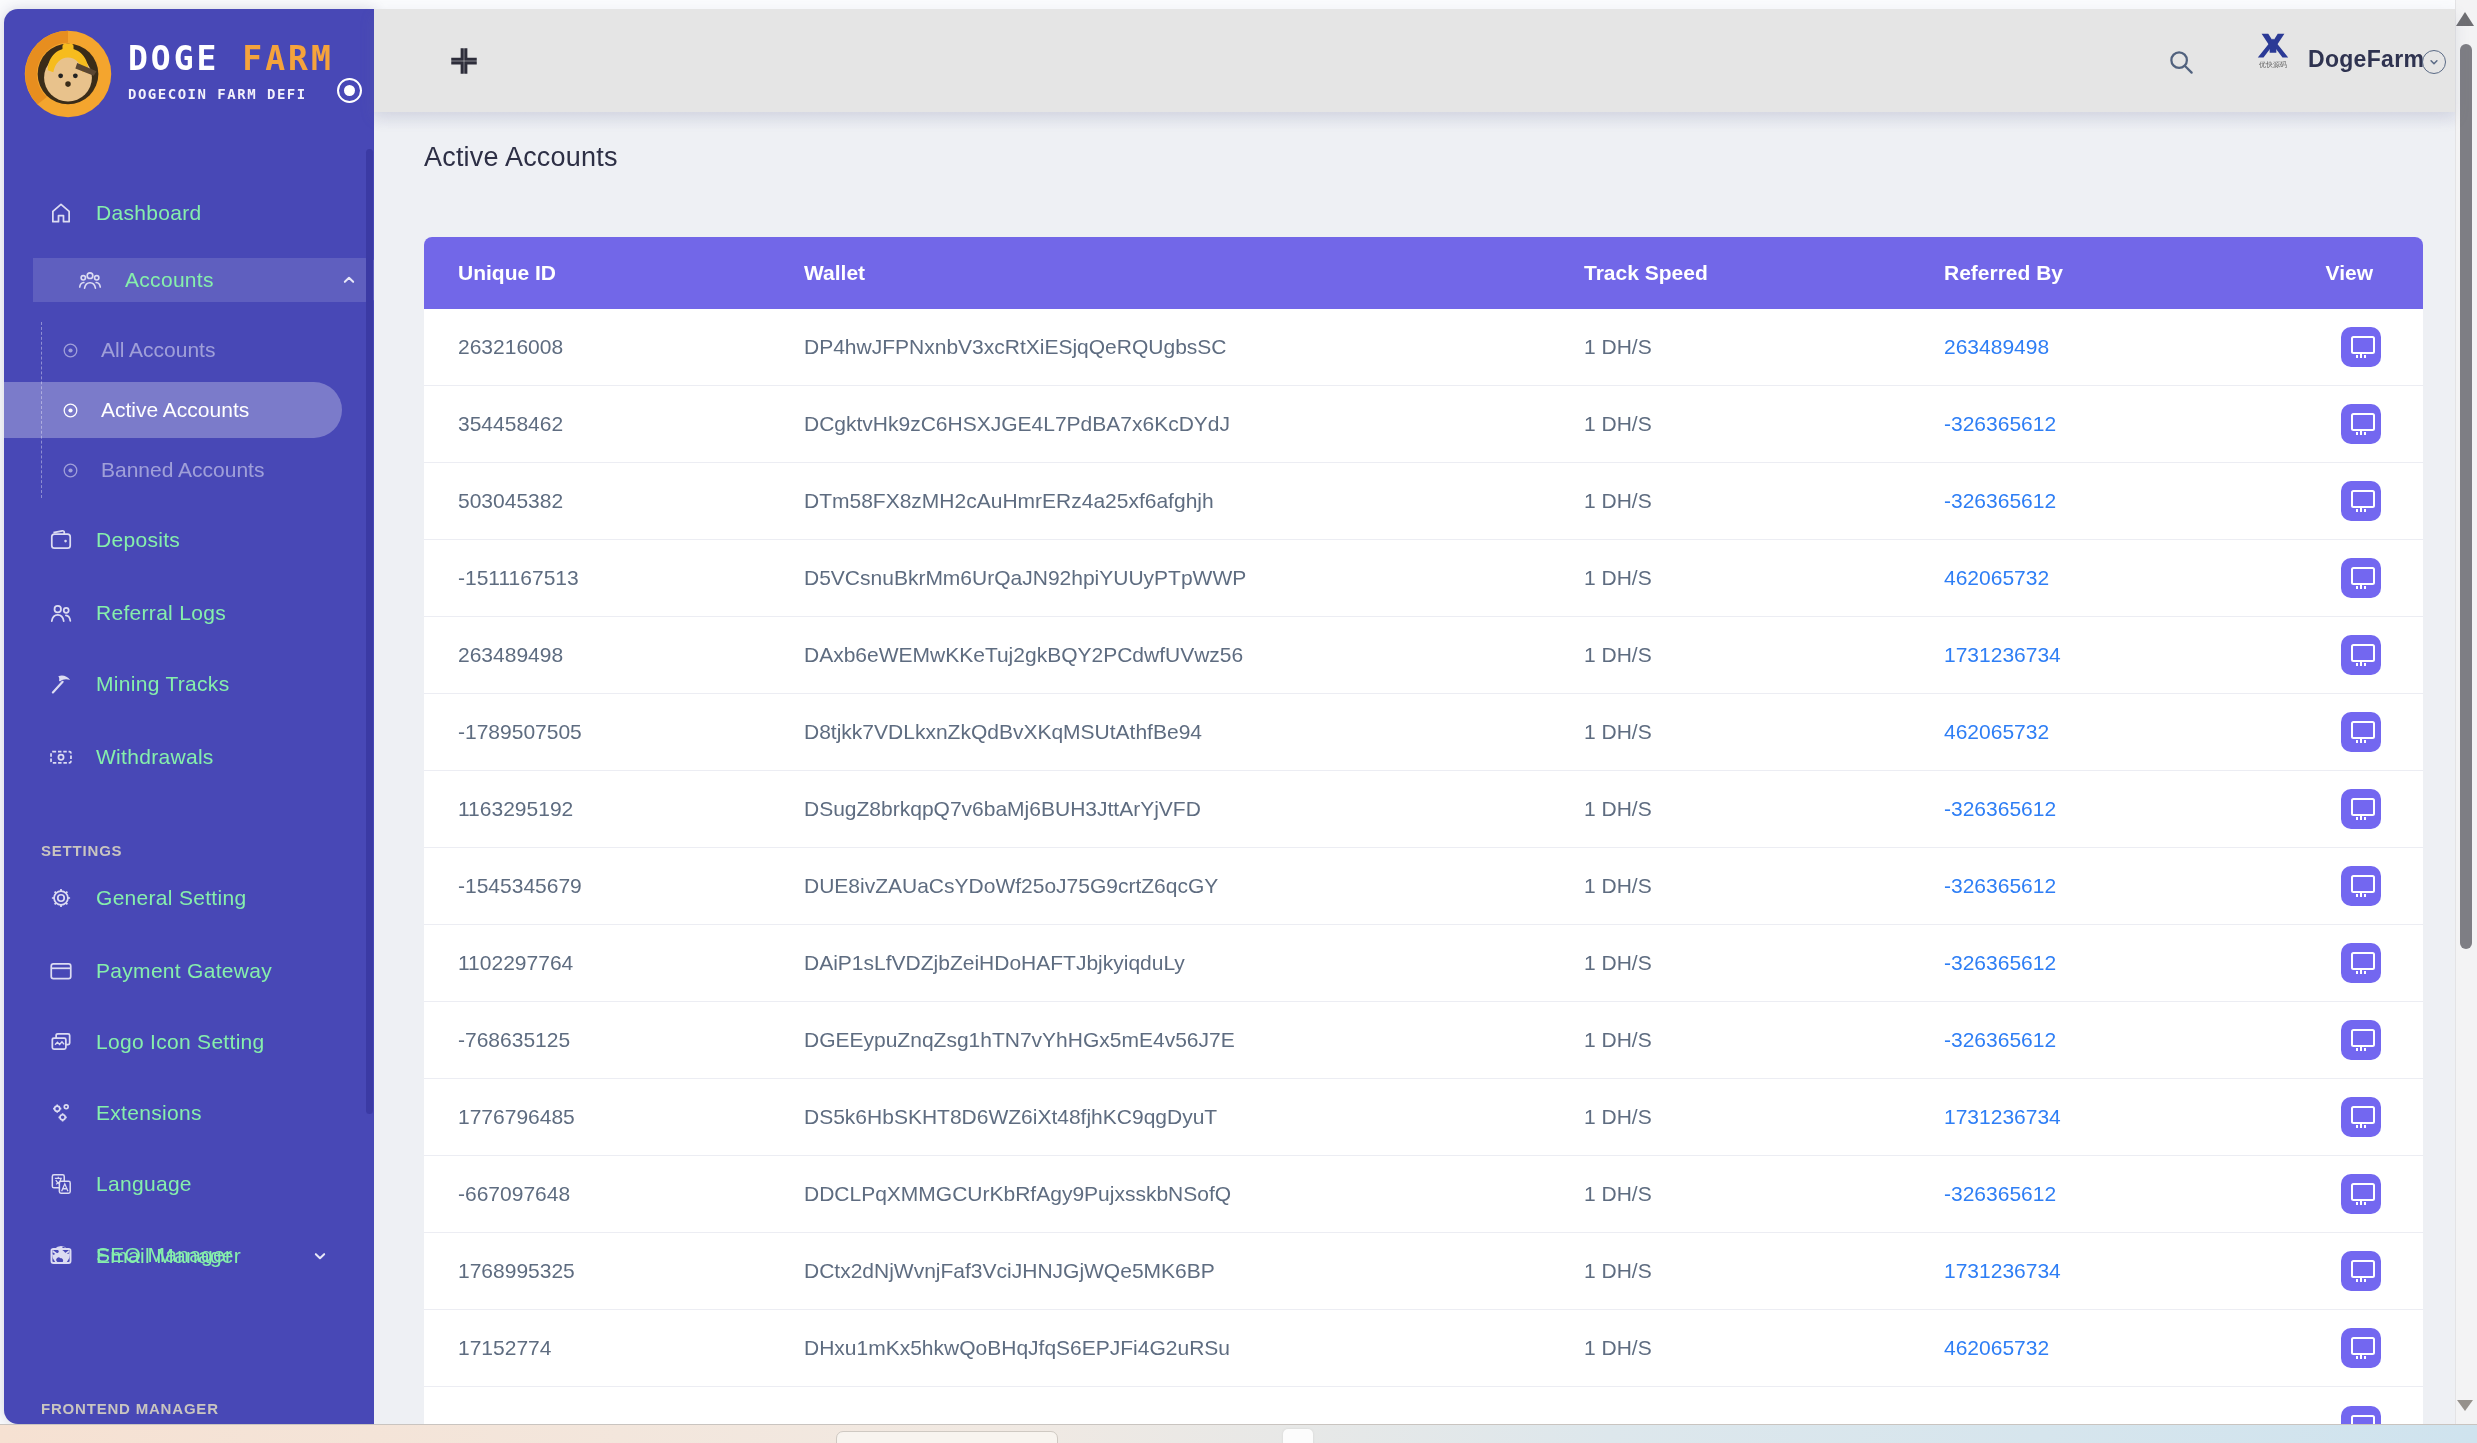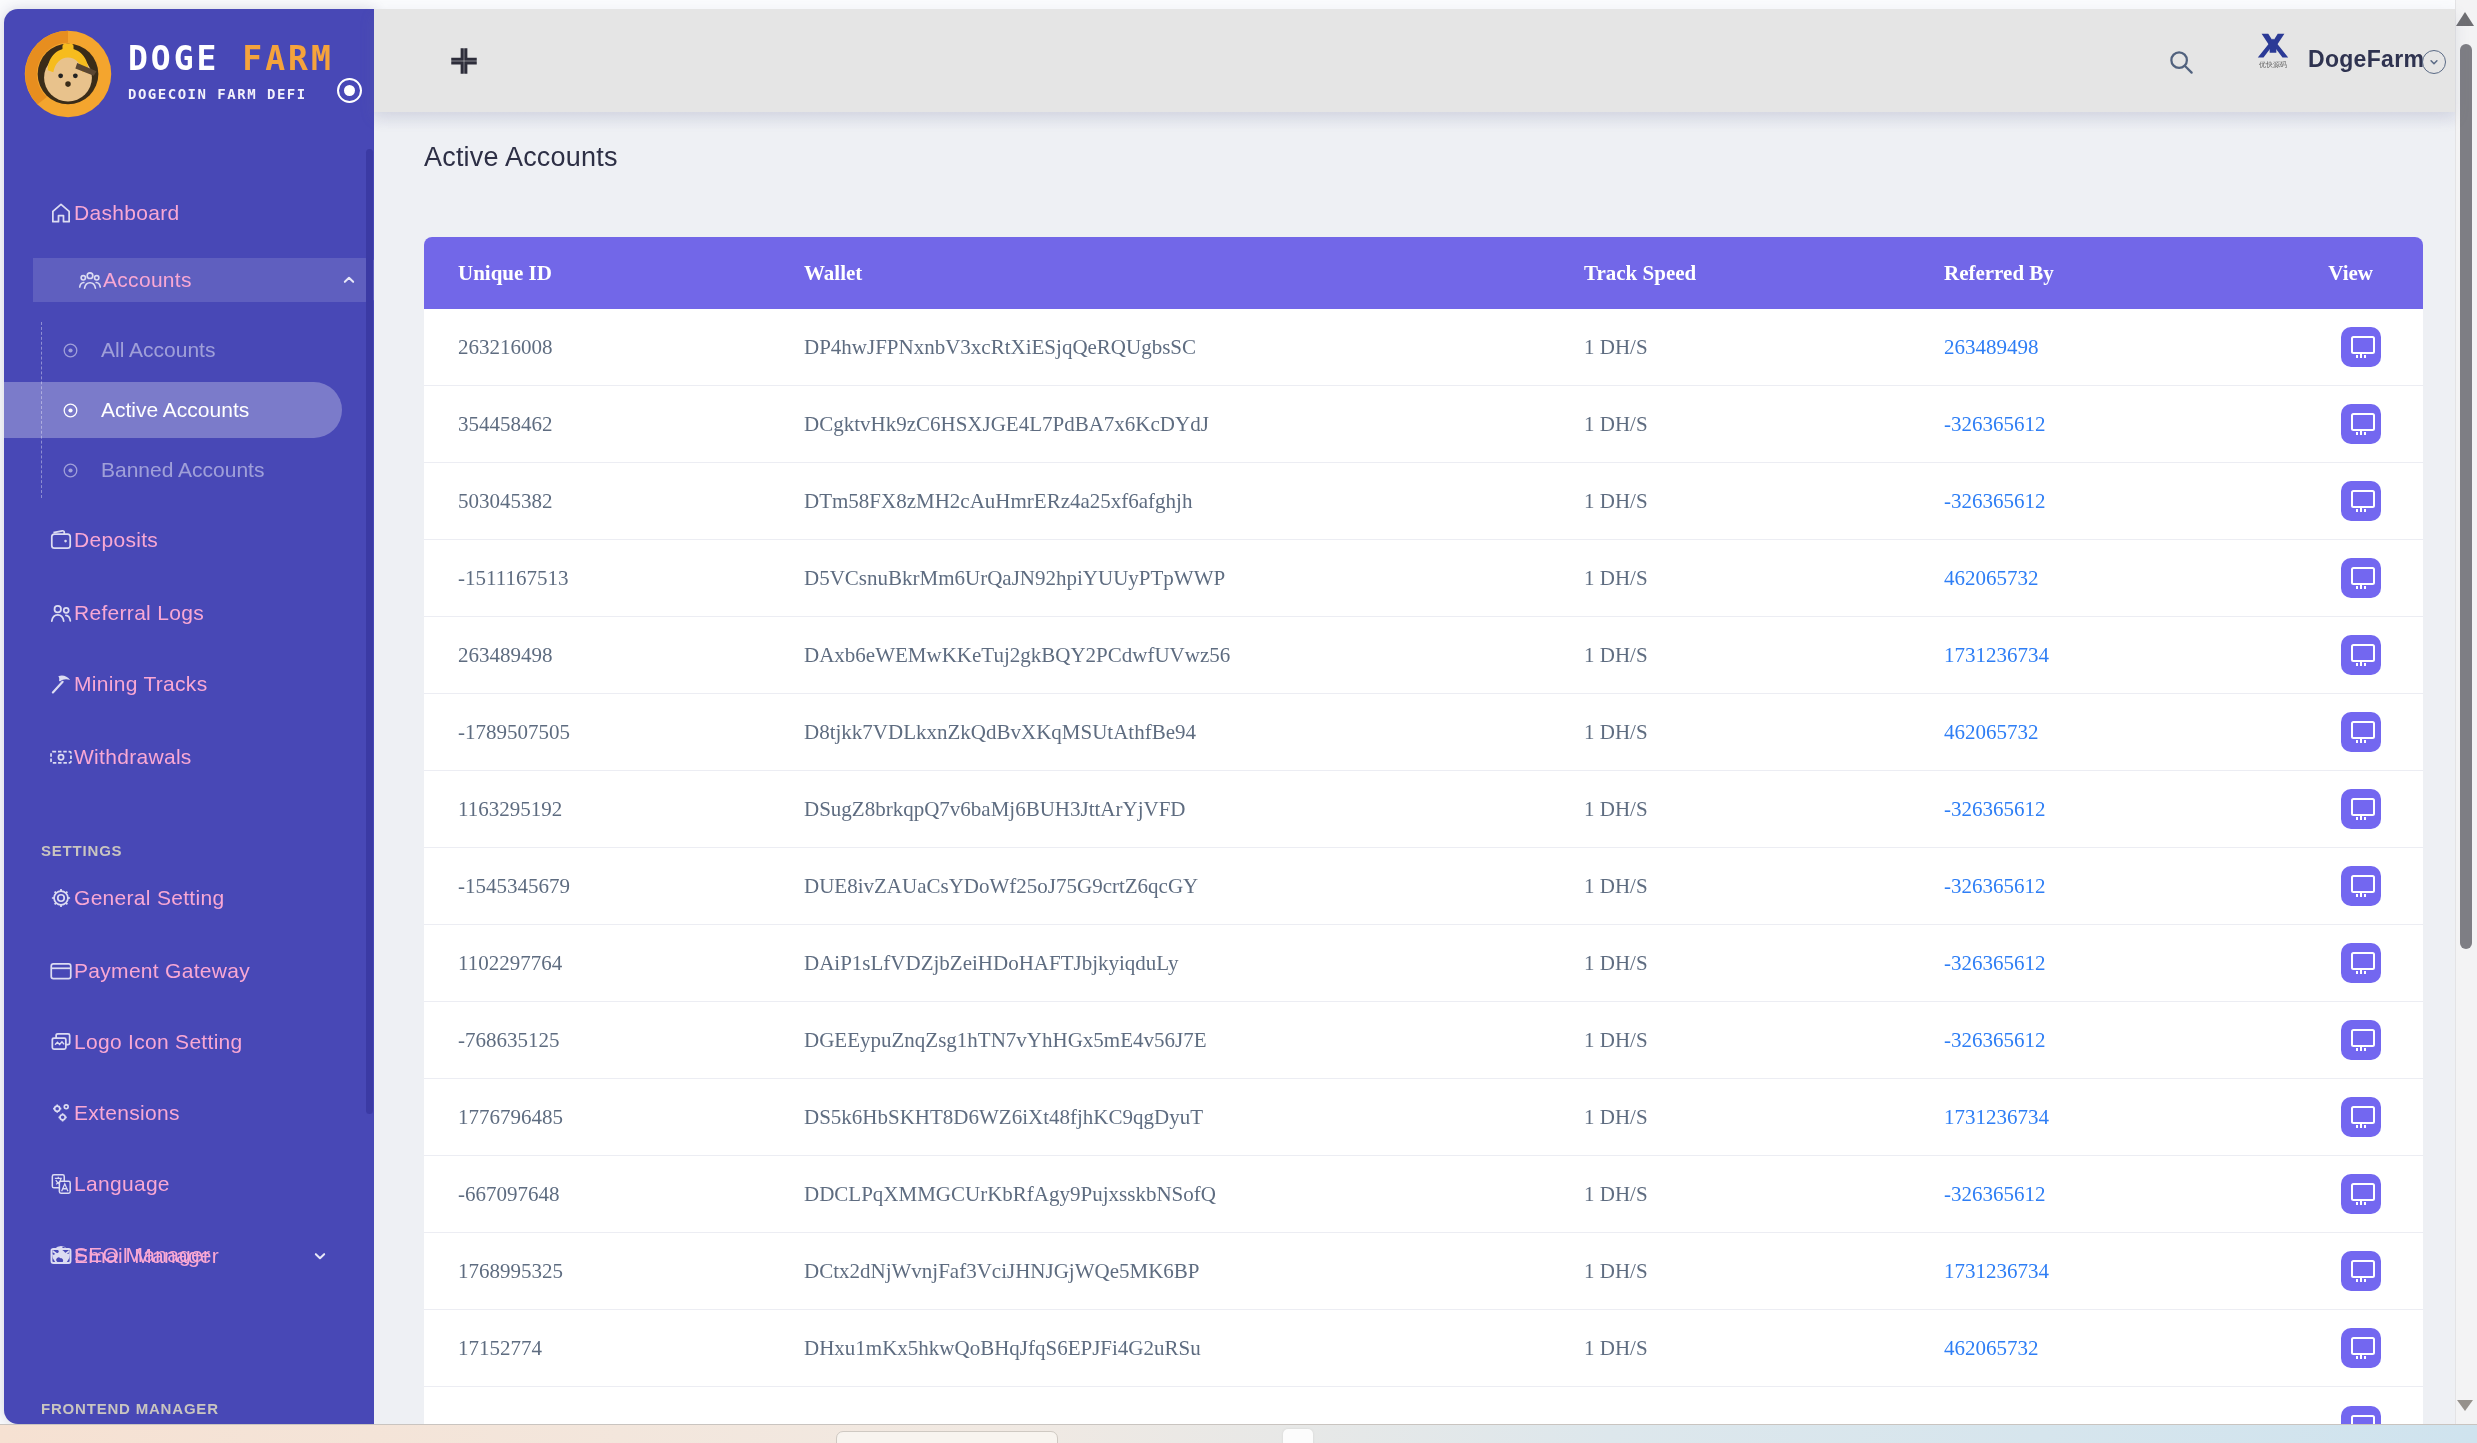--- a/index.html
+++ b/index.html
@@ -38,22 +38,22 @@
     position:absolute; left:333px; top:69px; width:25px; height:25px;
     border:2px solid #ffffff; border-radius:50%; cursor:pointer;
   }
   .sb-toggle::after {
     content:""; position:absolute; left:50%; top:50%; width:11px; height:11px;
     margin:-5.5px 0 0 -5.5px; background:#ffffff; border-radius:50%;
   }
 
   .nav-item {
     position:absolute; left:0; width:354px; height:56px;
-    display:flex; align-items:center; padding-left:44px;
-    color:#f9a8d4; font-size:21px; letter-spacing:.3px; cursor:pointer;
+    display:flex; align-items:center; gap:22px; padding-left:44px;
+    color:#86efac; font-size:21px; letter-spacing:.3px; cursor:pointer;
   }
   .nav-item .nico { width:26px; height:26px; flex:0 0 26px; color:#dcdcf2; }
   .nav-item.parent-open {
     height:44px; background:rgba(255,255,255,.13); border-radius:0 29px 29px 0;margin-left:29px;
   }
   .nav-item .chev { position:absolute; right:28px; width:20px; height:20px; color:#e8e8f8; }
   .sub-item {
     position:absolute; left:0; width:338px; height:56px;
     display:flex; align-items:center; gap:20px; padding-left:56px;
     color:rgba(255,255,255,.48); font-size:21px; cursor:pointer;
@@ -101,21 +101,21 @@
   }
   .page-title {
     position:absolute; left:50px; top:30px;
     font-size:27px; font-weight:500; color:#2d2f45; letter-spacing:.2px;
   }
 
   .card {
     position:absolute; left:50px; top:125px; width:1999px; height:1187px;
     background:#ffffff; border-radius:8px 8px 0 0; overflow:hidden;
   }
-  .tgrid { display:grid; grid-template-columns:380px 780px 360px 280px 199px; align-items:center;font-family:Liberation Serif, serif; }
+  .tgrid { display:grid; grid-template-columns:380px 780px 360px 280px 199px; align-items:center; }
   .thead {
     height:72px; background:#7267e8; color:#ffffff; font-weight:bold; font-size:21px;
   }
   .thead .c1 { padding-left:34px; }
   .trow { height:77px; border-bottom:1px solid #ecedf3; font-size:21px; color:#5e6c80; background:#fff; }
   .c1 { padding-left:34px; text-align:left; }
   .c2, .c3, .c4 { text-align:left; }
   .c5 { display:flex; justify-content:flex-end; padding-right:42px; }
   .thead .c5 { padding-right:50px; font-size:21px; }
   .ref-link { color:#2e7ef5; font-weight:500; text-decoration:none; cursor:pointer; }

